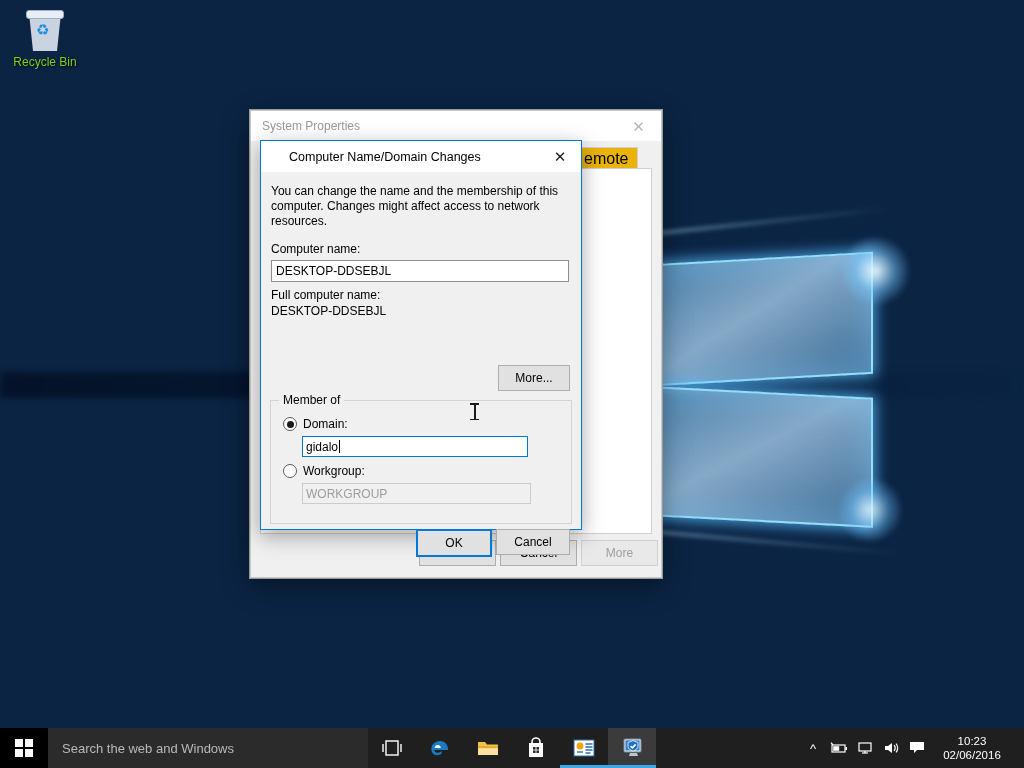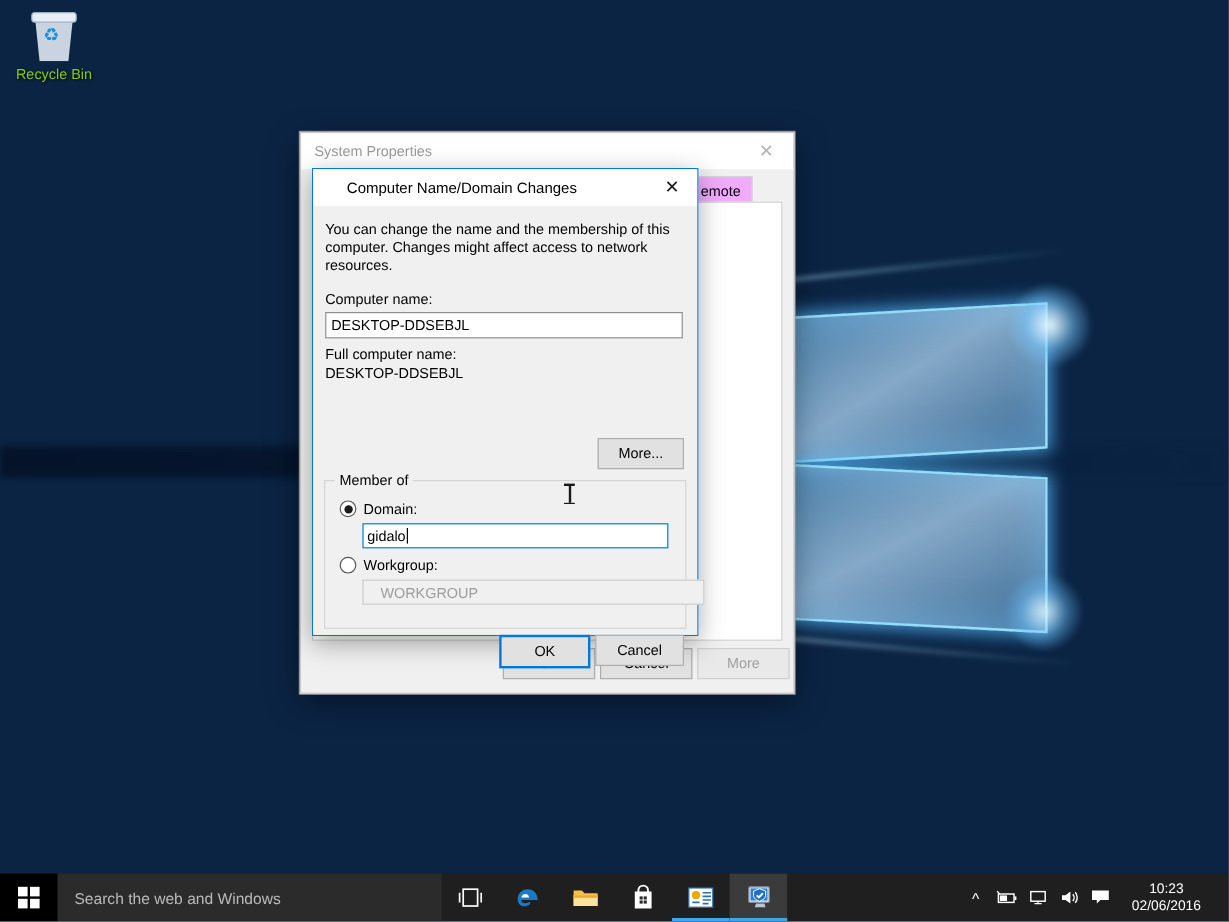--- a/index.html
+++ b/index.html
@@ -130,22 +130,22 @@
   }
   #sysprops-body {
     position: absolute; left: 0; top: 30px; right: 0; bottom: 0;
     background: #f0f0f0;
   }
   #tabstrip {
     position: absolute; left: 9px; top: 6px; right: 9px; height: 22px;
   }
   .tab {
     position: absolute; top: 0; height: 21px;
-    background: #f0abfc; border: 1px solid #d0d0d0; border-bottom: none;
-    font-size: 12px; color: #000;
+    background: #eab308; border: 1px solid #d0d0d0; border-bottom: none;
+    font-size: 16px; color: #000;
     display: flex; align-items: center; padding: 0 9px;
   }
   #tab-remote { left: 314px; }
   #tab-panel {
     position: absolute; left: 9px; top: 27px; right: 9px; bottom: 43px;
     background: #ffffff; border: 1px solid #d0d0d0;
     font-size: 12px; color: #000;
   }
   .bgtext { position: absolute; white-space: nowrap; }
   #bg-line1 { left: 10px; top: 26px; }
@@ -234,32 +234,32 @@
   .radio {
     width: 12px; height: 12px; border-radius: 50%;
     border: 1px solid #5a5a5a; background: #fff;
     position: relative; flex: none;
   }
   .radio.checked::after {
     content: ""; position: absolute; left: 2.5px; top: 2.5px;
     width: 7px; height: 7px; border-radius: 50%; background: #1a1a1a;
   }
   #input-domain {
-    position: absolute; left: 31px; top: 35px; width: 255px; height: 21px;
+    position: absolute; left: 31px; top: 35px; width: 226px; height: 21px;
     border: 1px solid #0078d7; background: #ffffff;
     display: flex; align-items: center; padding-left: 3px;
     box-sizing: border-box; font-size: 12px;
   }
   #caret {
     width: 1px; height: 13px; background: #000; margin-left: 1px;
   }
   #input-workgroup {
-    position: absolute; left: 31px; top: 82px; width: 285px; height: 21px;
+    position: absolute; left: 31px; top: 82px; width: 229px; height: 21px;
     border: 1px solid #cccccc; background: #f0f0f0;
-    display: flex; align-items: center; padding-left: 14px;
+    display: flex; align-items: center; padding-left: 3px;
     box-sizing: border-box; font-size: 12px; color: #9d9d9d;
   }
   #cndc-ok {
     position: absolute; left: 155px; top: 357px; width: 72px; height: 24px;
     border: 2px solid #0078d7;
   }
   #cndc-cancel {
     position: absolute; left: 235px; top: 357px; width: 72px; height: 24px;
   }
   

